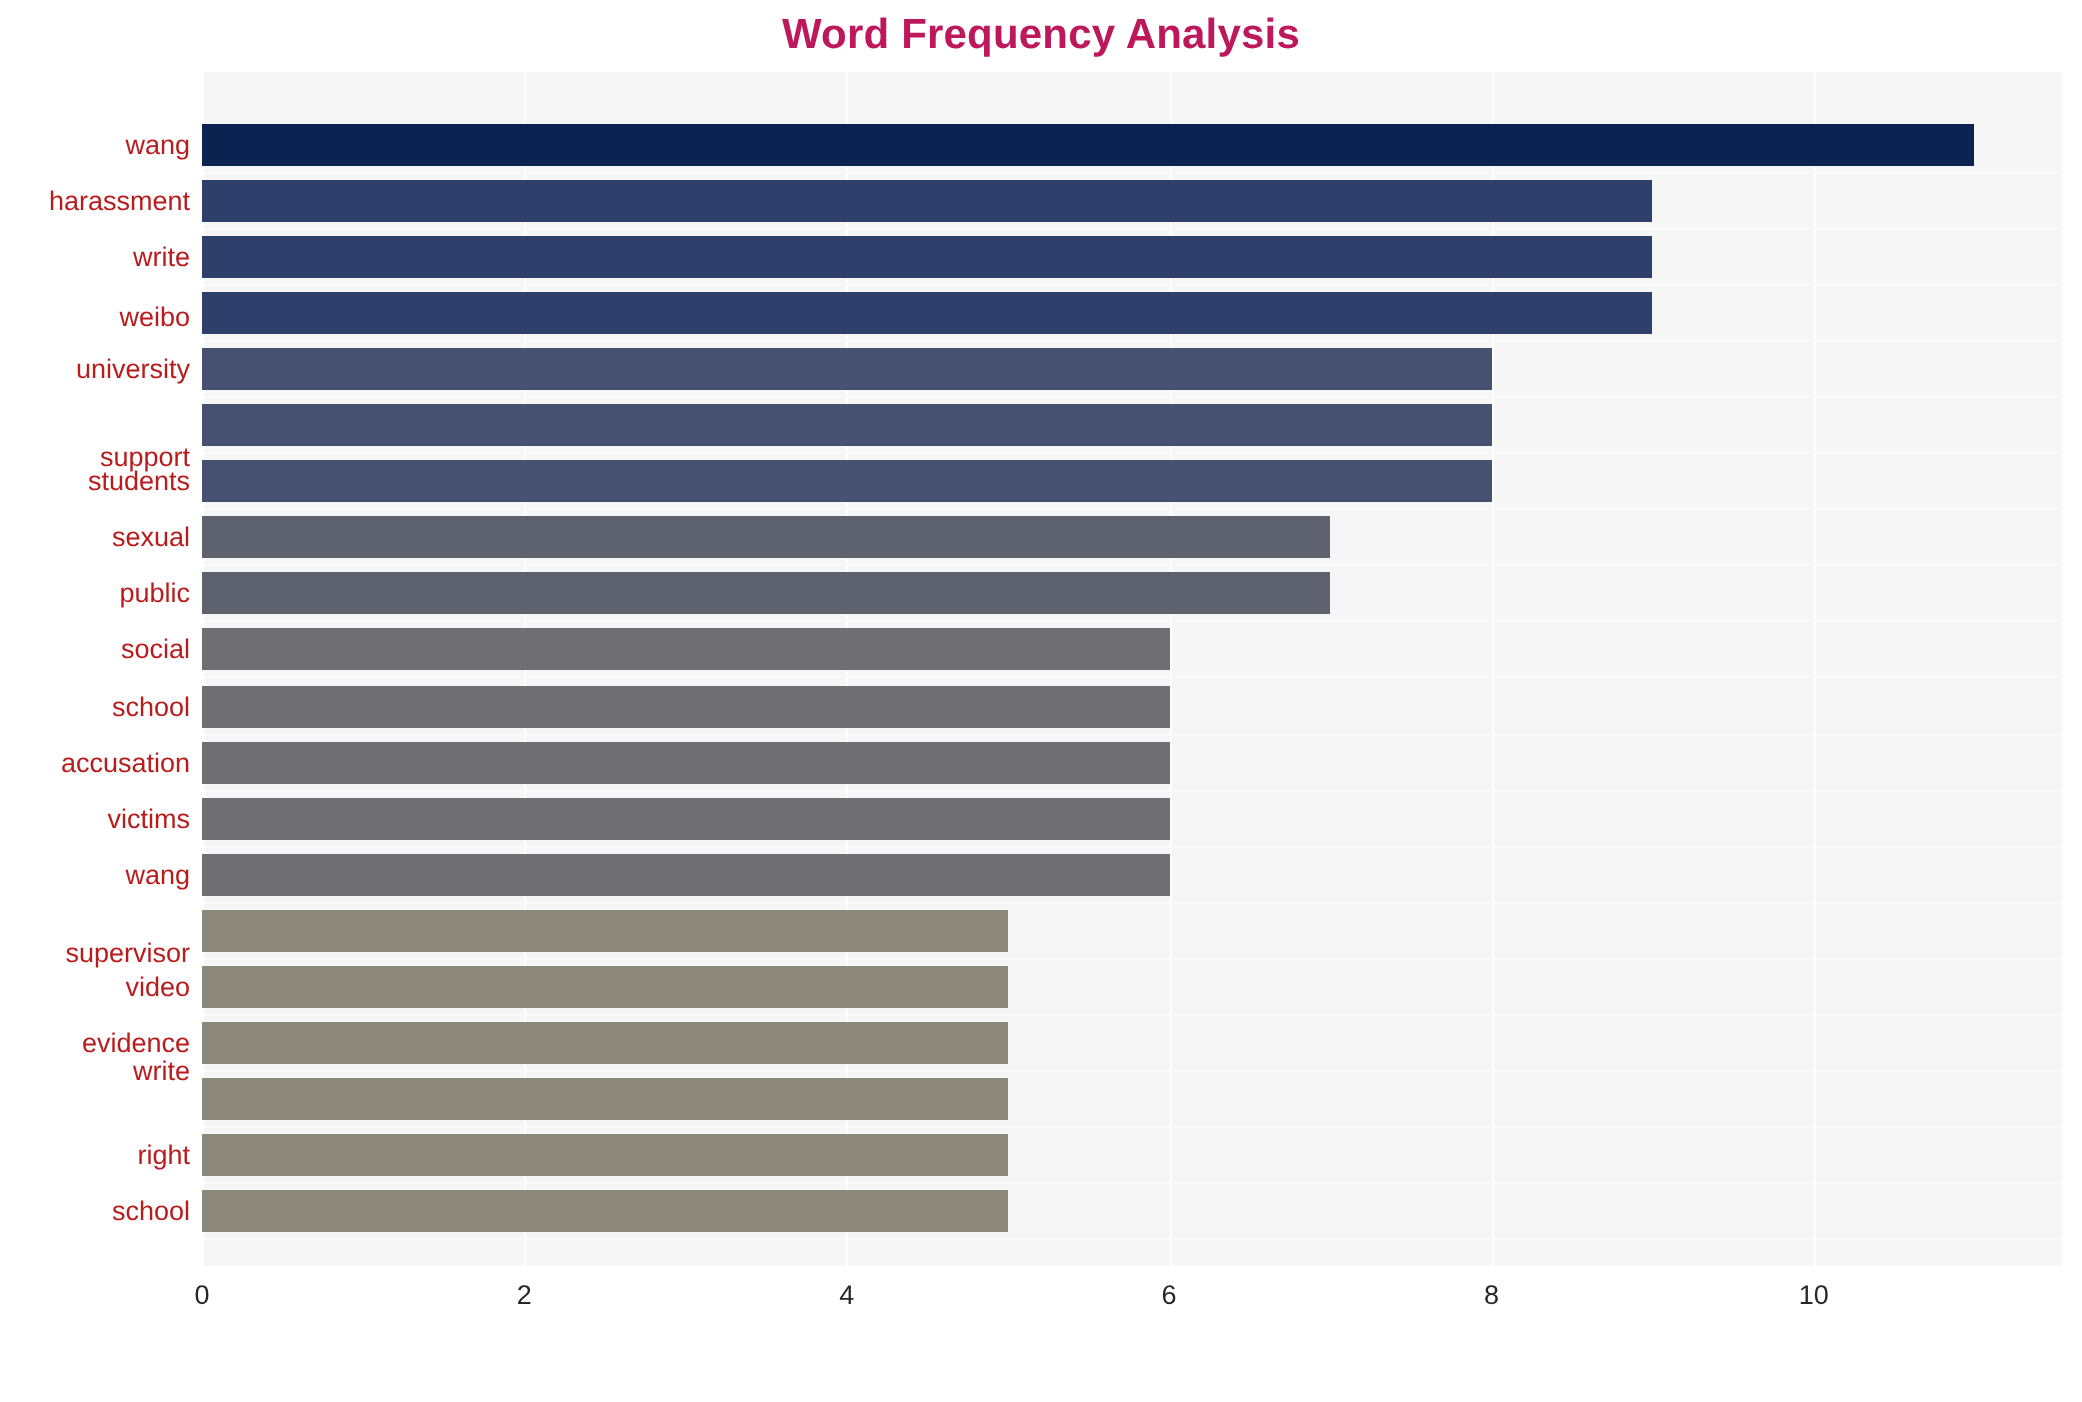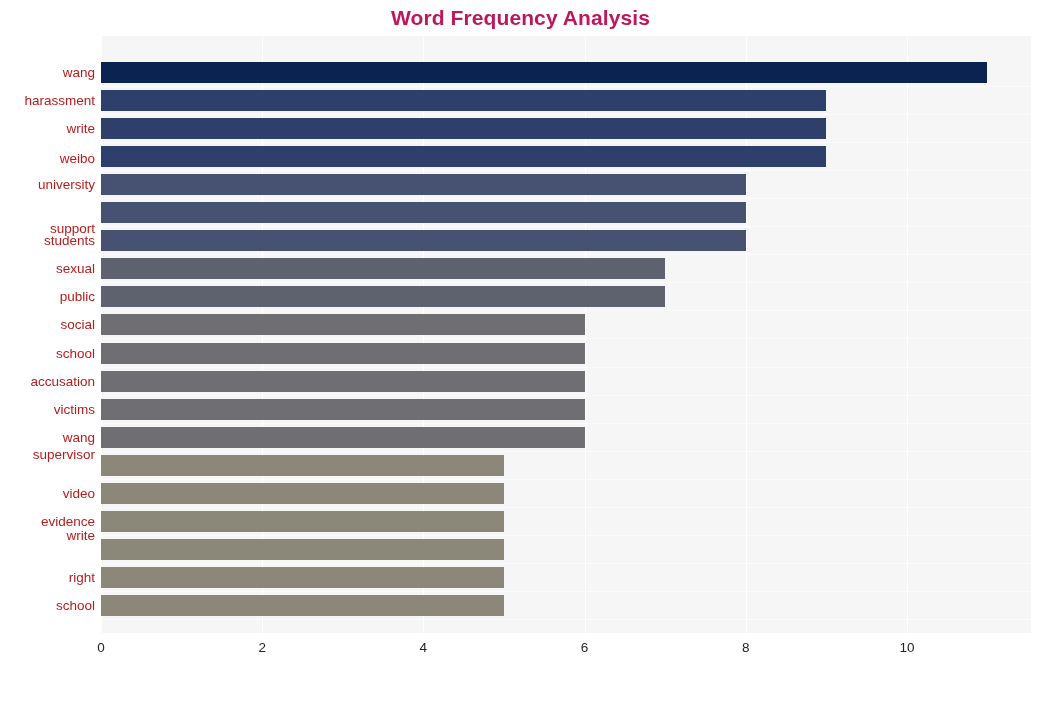--- a/index.html
+++ b/index.html
@@ -171,21 +171,21 @@
       <div class="ylabel" style="top: 138.2px;">university</div>
       <div class="ylabel" style="top: 166.25px; margin-top: 16px;">support</div>
       <div class="ylabel" style="top: 194.3px;">students</div>
       <div class="ylabel" style="top: 222.35px;">sexual</div>
       <div class="ylabel" style="top: 250.4px;">public</div>
       <div class="ylabel" style="top: 278.45px;">social</div>
       <div class="ylabel" style="top: 306.5px; padding-left: 28px;">school</div>
       <div class="ylabel" style="top: 334.55px;">accusation</div>
       <div class="ylabel" style="top: 362.6px; margin-left: 46px;">victims</div>
       <div class="ylabel" style="top: 390.65px;">wang</div>
-      <div class="ylabel" style="top: 408px;">supervisor</div>
+      <div class="ylabel" style="top: 430px;">supervisor</div>
       <div class="ylabel" style="top: 446.75px;">video</div>
       <div class="ylabel" style="top: 474.8px;">evidence</div>
       <div class="ylabel" style="top: 489px;">write</div>
       <div class="ylabel" style="top: 530.9px;">right</div>
       <div class="ylabel" style="top: 558.95px;">school</div>
     </div>
 
   <div id="x-labels">
       <div class="xlabel" style="left: 101px;">0</div>
       <div class="xlabel" style="left: 262.179px;">2</div>

